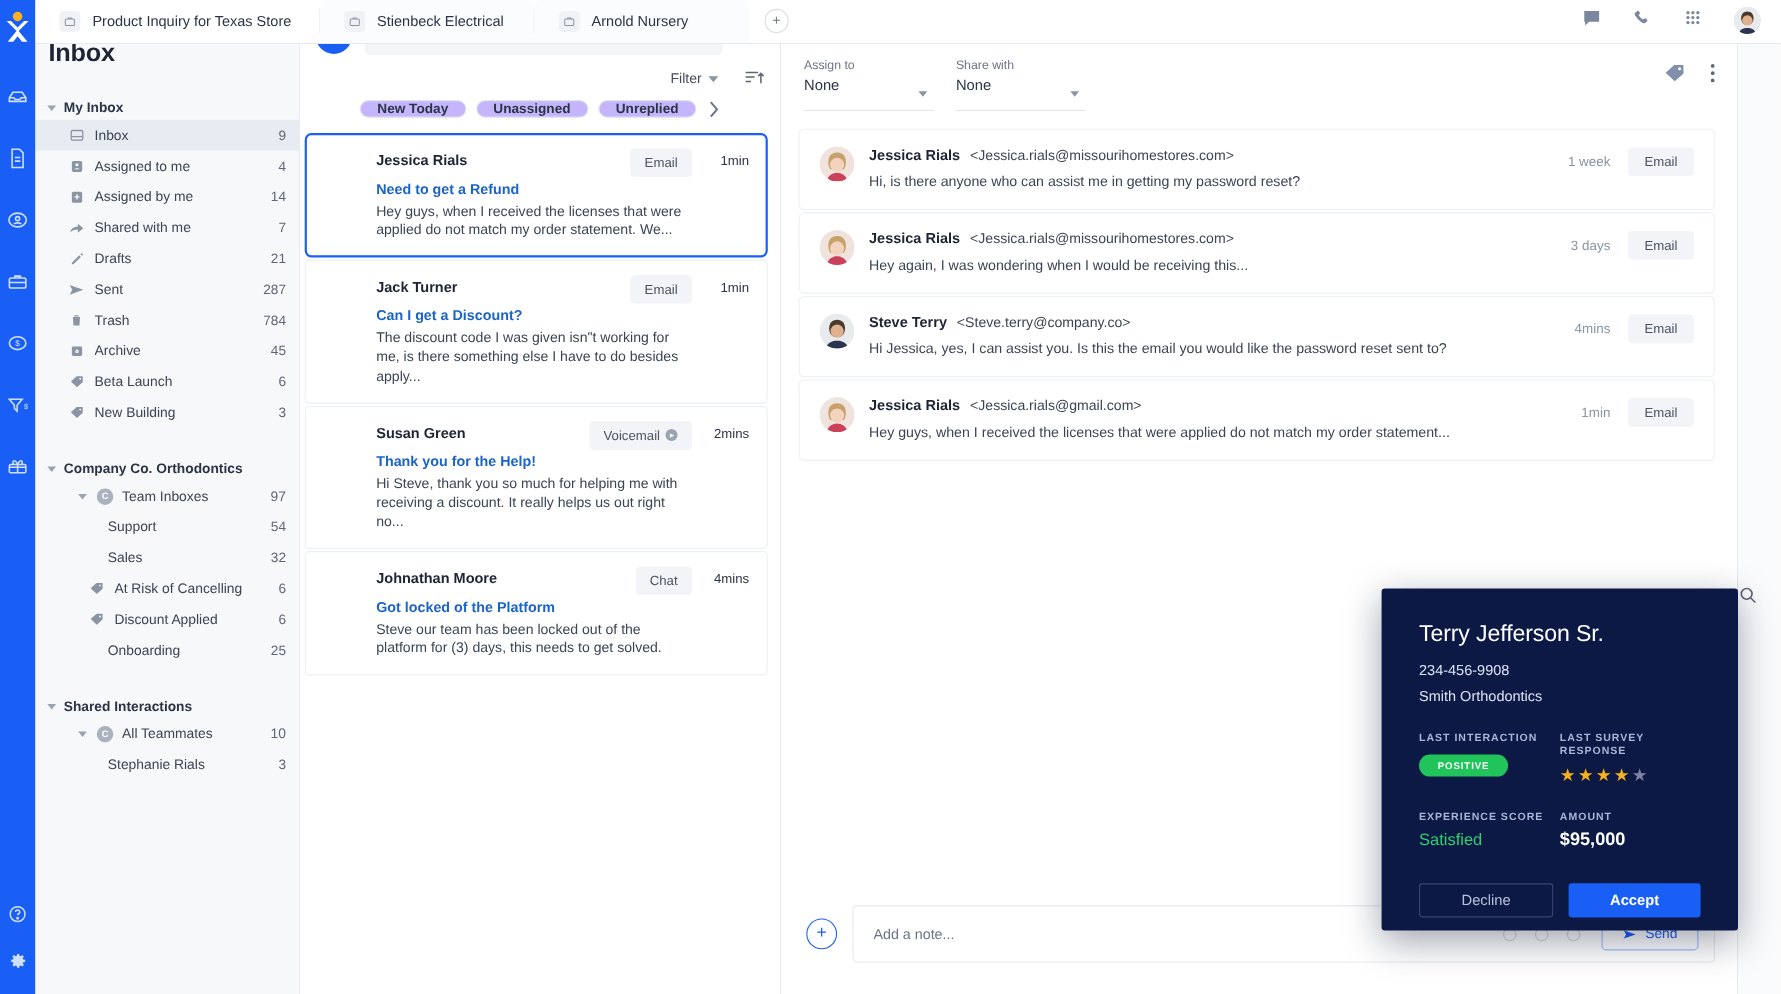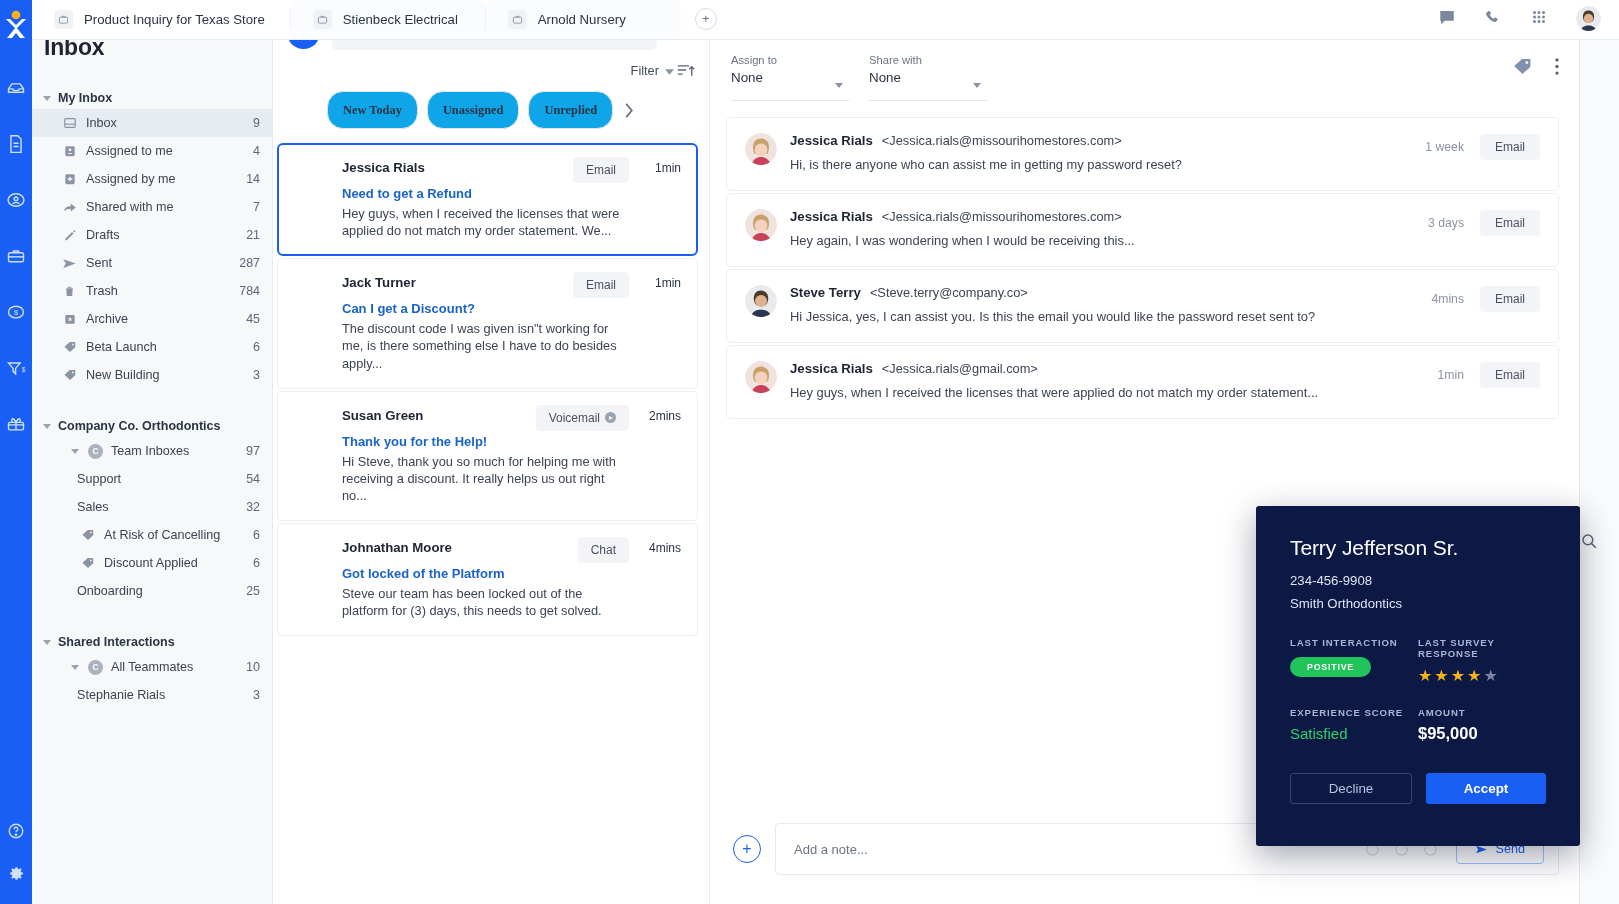--- a/index.html
+++ b/index.html
@@ -48,21 +48,21 @@
   }
   .sb-item{
     display:flex; align-items:center; height:28px; padding-left:30px; padding-right:12px;
     font-size:12.6px; color:#3b4453; cursor:pointer; gap:9px;
   }
   .sb-item.active{ background:#e7ebf2; }
   .sb-item .sb-ic{ width:15px; height:15px; flex:0 0 15px; display:flex; align-items:center; justify-content:center; }
   .sb-item .sb-label{ flex:1; white-space:nowrap; overflow:hidden; text-overflow:ellipsis; }
   .sb-item .sb-count{ color:#5d6676; font-size:12.4px; }
   .sb-item.nested{ padding-left:48px; }
-  .sb-item.nested2{ padding-left:45px; }
+  .sb-item.nested2{ padding-left:66px; }
   .sb-sub-head{ display:flex; align-items:center; height:28px; padding-left:38px; padding-right:12px; font-size:12.6px; color:#3b4453; cursor:pointer; gap:8px; }
   .sb-sub-head .sb-label{ flex:1; }
   .sb-sub-head .sb-count{ color:#5d6676; }
   .circ-c{
     width:15px;height:15px;border-radius:50%;background:#aab2bf;color:#fff;
     font-size:8.5px; font-weight:700; display:flex;align-items:center;justify-content:center; flex:0 0 15px;
   }
 
   
   .listcol{
@@ -78,28 +78,28 @@
   .search{
     flex:1; height:36px; background:#f2f4f7; border-radius:5px;
     display:flex; align-items:center; gap:9px; padding:0 11px;
   }
   .search input{
     border:none; background:transparent; outline:none; font-size:13px;
     color:#3b4453; width:100%; font-family:inherit;
   }
   .search input::placeholder{ color:#9199a8; }
   .refresh{ width:26px;height:26px;display:flex;align-items:center;justify-content:center;cursor:pointer;flex:0 0 26px;}
-  .filterrow{ display:flex; align-items:center; justify-content:flex-end; gap:3px; padding:12px 14px 0 0; }
+  .filterrow{ display:flex; align-items:center; justify-content:flex-end; gap:24px; padding:12px 14px 0 0; }
   .filterbtn{ display:flex; align-items:center; gap:6px; font-size:12.8px; color:#444c5c; cursor:pointer; }
   .sortbtn{ cursor:pointer; display:flex; align-items:center; }
   .chiprow{ display:flex; align-items:center; gap:9px; padding:13px 0 0 54px; }
   .chip{
-    border:1px solid #dfe3ea; border-radius:16px; height:38px; padding:0 15px;
+    border:1px solid #dfe3ea; border-radius:16px; height:16px; padding:0 15px;
     display:flex; align-items:center; font-size:12.4px; font-weight:700; color:#2b3445;
-    background:#0ea5e9; cursor:pointer; white-space:nowrap;font-family:Liberation Serif, serif;
+    background:#c4b5fd; cursor:pointer; white-space:nowrap;
   }
   .chev-right{ margin-left:2px; cursor:pointer; display:flex; align-items:center; color:#6b7483; }
 
   .convlist{ margin-top:14px; padding:0 11px 0 4px; overflow:hidden; flex:1; }
   .conv{
     background:#fff; border:1px solid #eceff3; border-radius:4px;
     padding:13px 16px 16px 64px; margin-bottom:2px; cursor:pointer; position:relative;
   }
   .conv.selected{ border:2px solid #1a5ff5; border-radius:6px; padding:12px 15px 15px 63px; }
   .conv-head{ display:flex; align-items:flex-start; }
@@ -183,21 +183,21 @@
   .tab-sep{ position:absolute; right:0; top:9px; bottom:9px; width:1px; background:#eceff3; }
   .tab-ic{ width:19px;height:19px;border-radius:4px;background:#f0f2f6;display:flex;align-items:center;justify-content:center;flex:0 0 19px; }
   .tab-add{ width:22px;height:22px;border-radius:50%;border:1px solid #d7dce4;color:#6b7483;
     display:flex;align-items:center;justify-content:center;font-size:13px;margin:0 0 9px 14px;cursor:pointer;line-height:0;}
   .tabbar-right{ margin-left:auto; display:flex; align-items:center; gap:28px; padding:0 18px 8px 0; }
   .hdr-avatar{ width:25px;height:25px;border-radius:50%; overflow:hidden; }
 
   
   .card{
     position:absolute; right:39px; bottom:58px; width:324px; background:#0d1945;
-    border-radius:3px; padding:30px 34px 42px 34px; z-index:40;
+    border-radius:3px; padding:30px 34px 12px 34px; z-index:40;
     box-shadow:0 10px 34px rgba(10,18,48,.38); color:#fff;
   }
   .card-name{ font-size:21px; font-weight:400; letter-spacing:-0.1px; }
   .card-phone{ font-size:13.2px; color:#dde3f2; margin-top:13px; }
   .card-org{ font-size:13.2px; color:#dde3f2; margin-top:8px; }
   .card-grid{ display:flex; margin-top:26px; }
   .card-col{ width:50%; }
   .card-k{ font-size:9.6px; letter-spacing:.9px; color:#aab4d4; font-weight:700; }
   .pill{
     display:inline-flex; align-items:center; justify-content:center;

